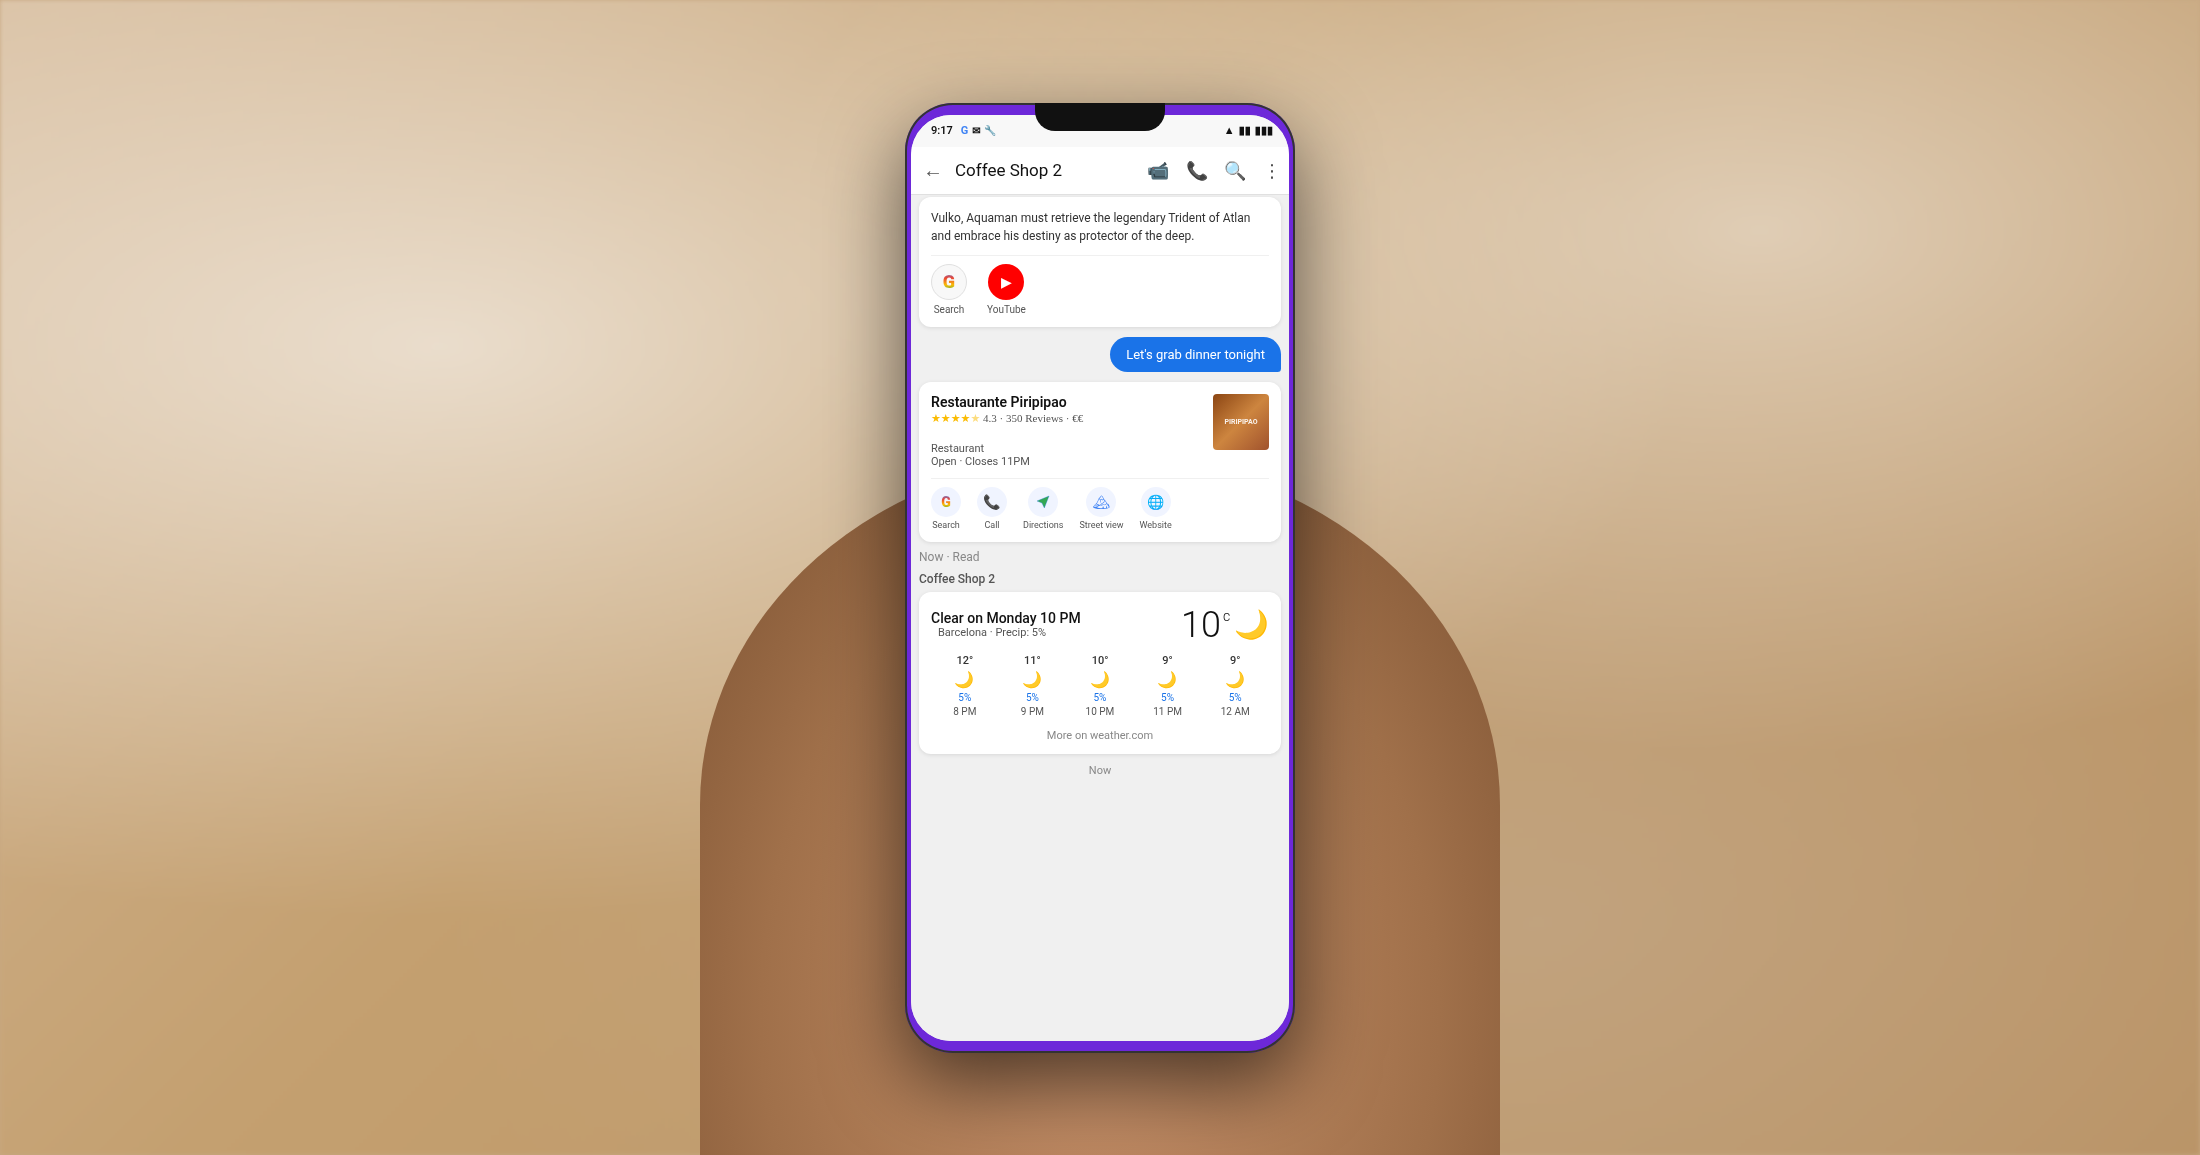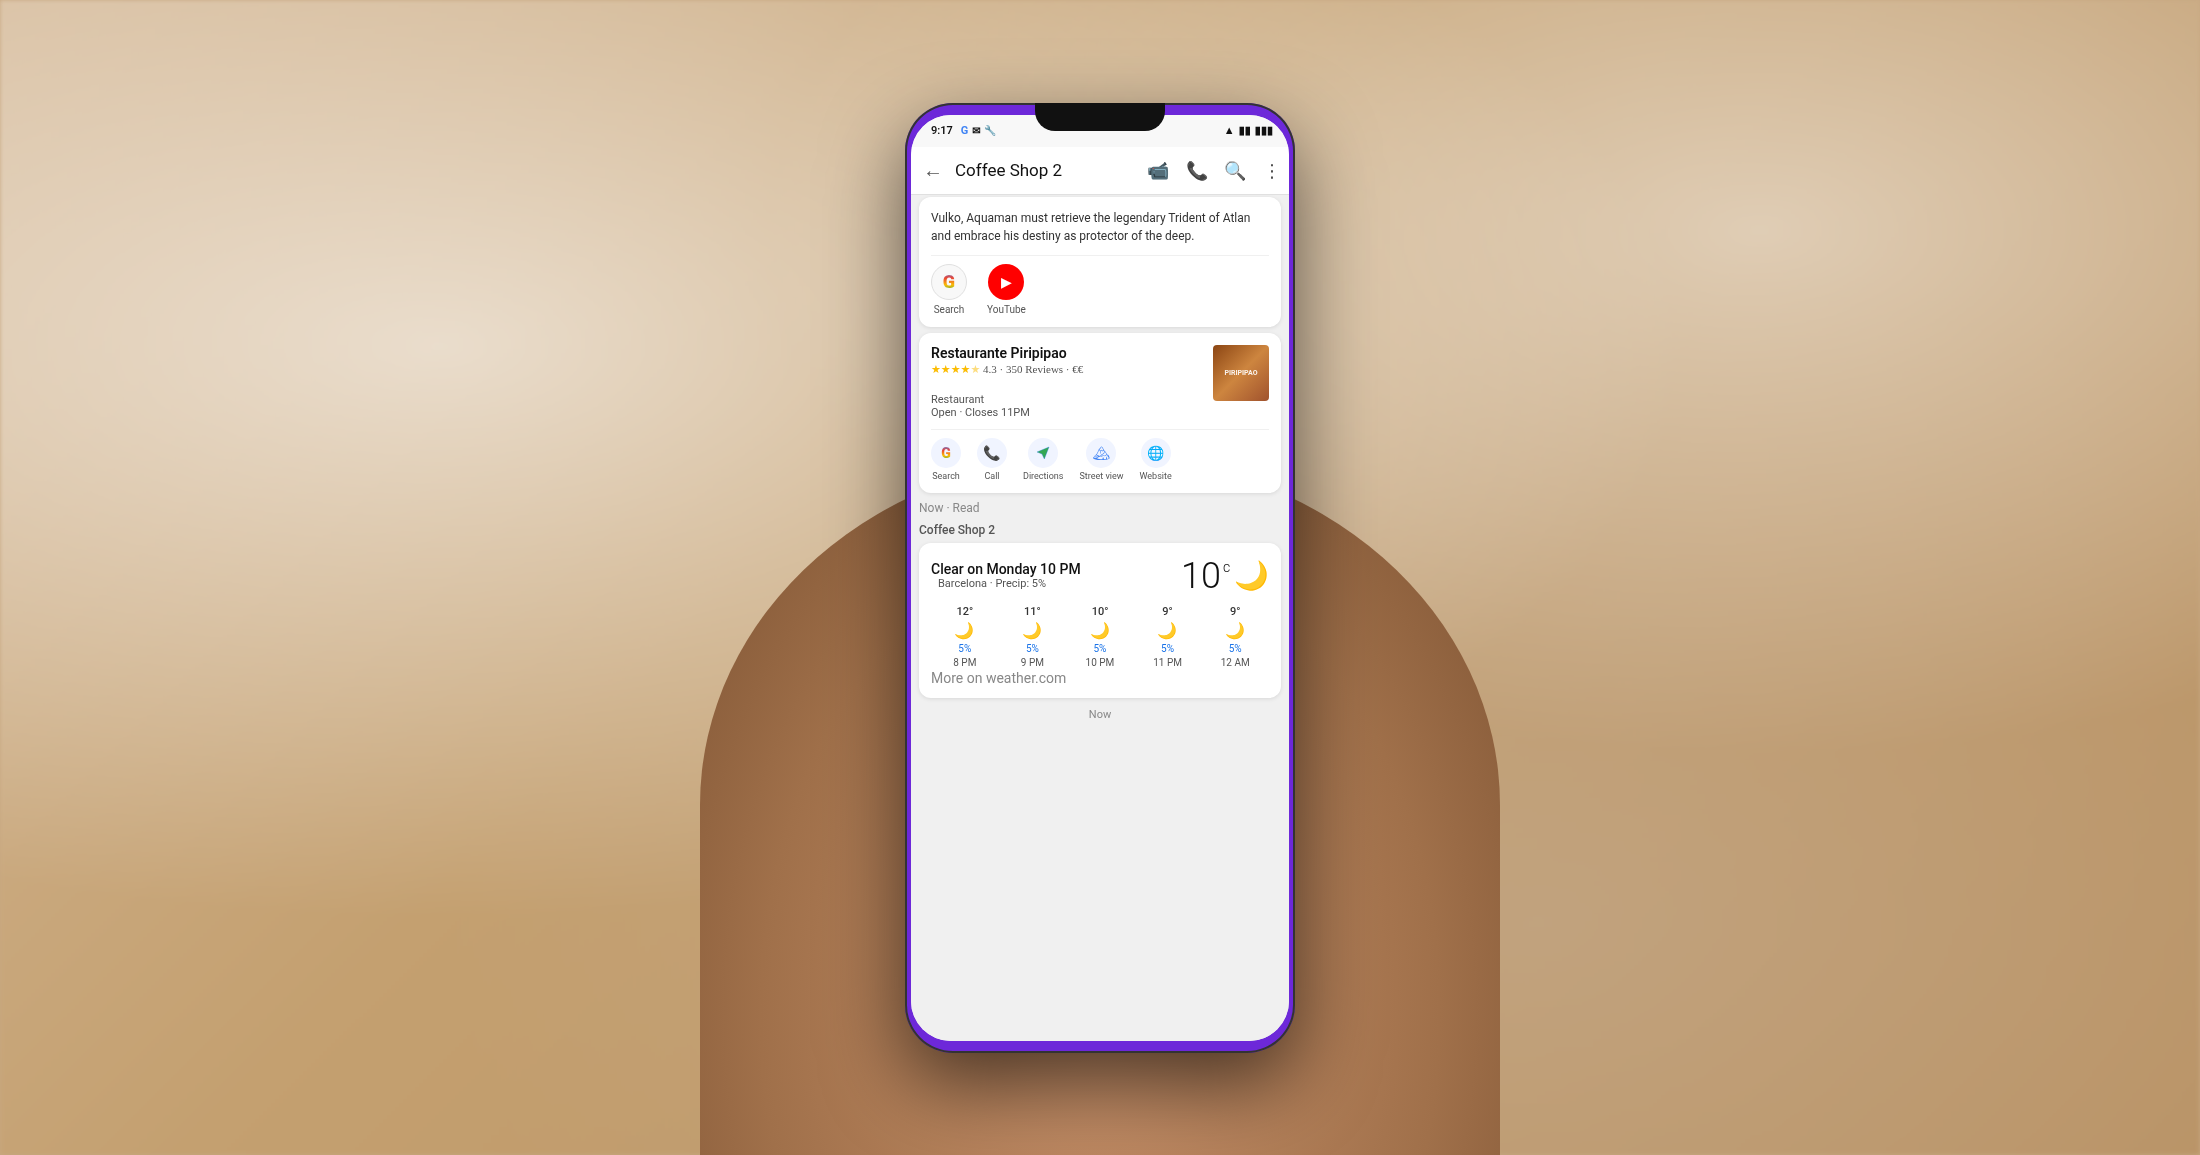--- a/index.html
+++ b/index.html
@@ -412,23 +412,24 @@
       font-size: 10px;
       color: #1a73e8;
     }
 
     .hour-time {
       font-size: 10px;
       color: #555;
     }
 
     .weather-link {
-      font-size: 14px;
+      font-size: 11px;
       color: #888;
-      margin-top: 2px;
+      margin-top: 12px;
+      text-align: center;
     }
 
     .bottom-label {
       font-size: 11px;
       color: #888;
       text-align: center;
       padding: 4px;
     }
   </style>
 </head>
@@ -480,20 +481,25 @@
             </div>
             <span class="action-btn-label">Search</span>
           </div>
           <div class="action-btn">
             <div class="youtube-icon">▶</div>
             <span class="action-btn-label">YouTube</span>
           </div>
         </div>
       </div>
 
+      <div class="chat-bubble-row">
+        <div class="chat-bubble">
+          <span>Let's grab dinner tonight</span>
+        </div>
+      </div>
 
       <div class="restaurant-card">
         <div class="restaurant-header">
           <div class="restaurant-info">
             <div class="restaurant-name">Restaurante Piripipao</div>
             <div class="restaurant-rating">
               <span class="stars">★★★★</span><span class="stars" style="opacity:0.5;">★</span>
               <span> 4.3 · 350 Reviews · €€</span>
             </div>
             <div class="restaurant-type">Restaurant</div>

